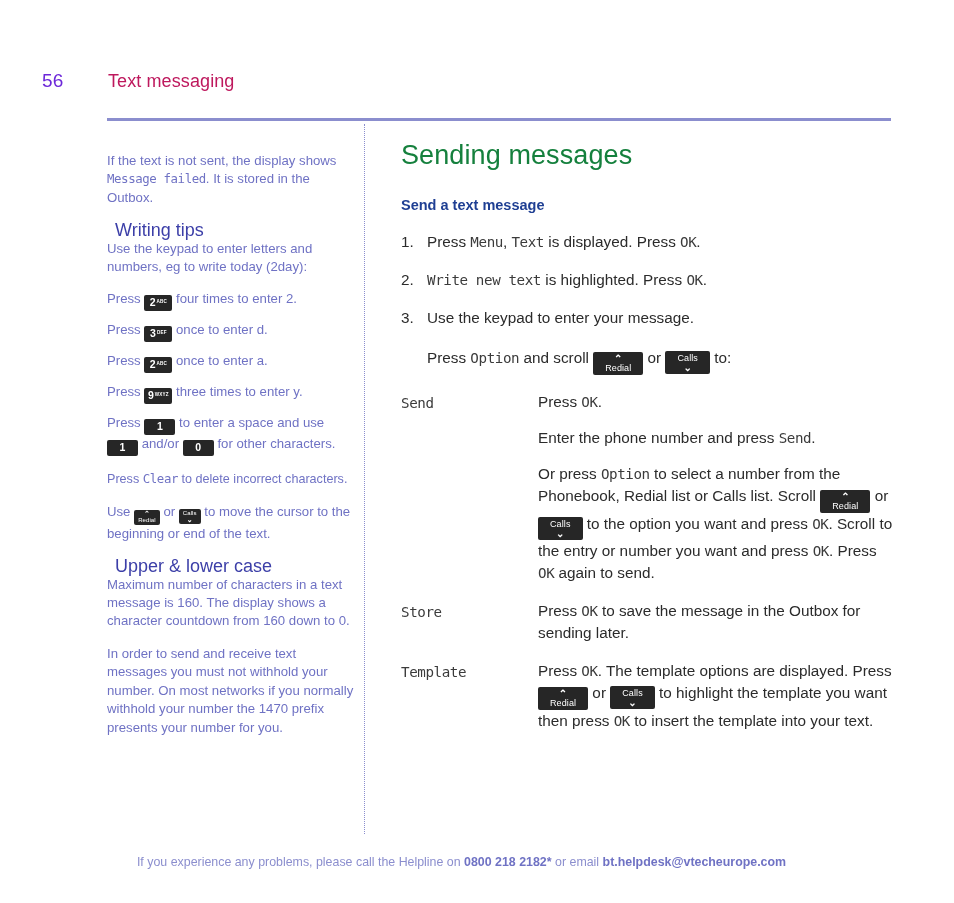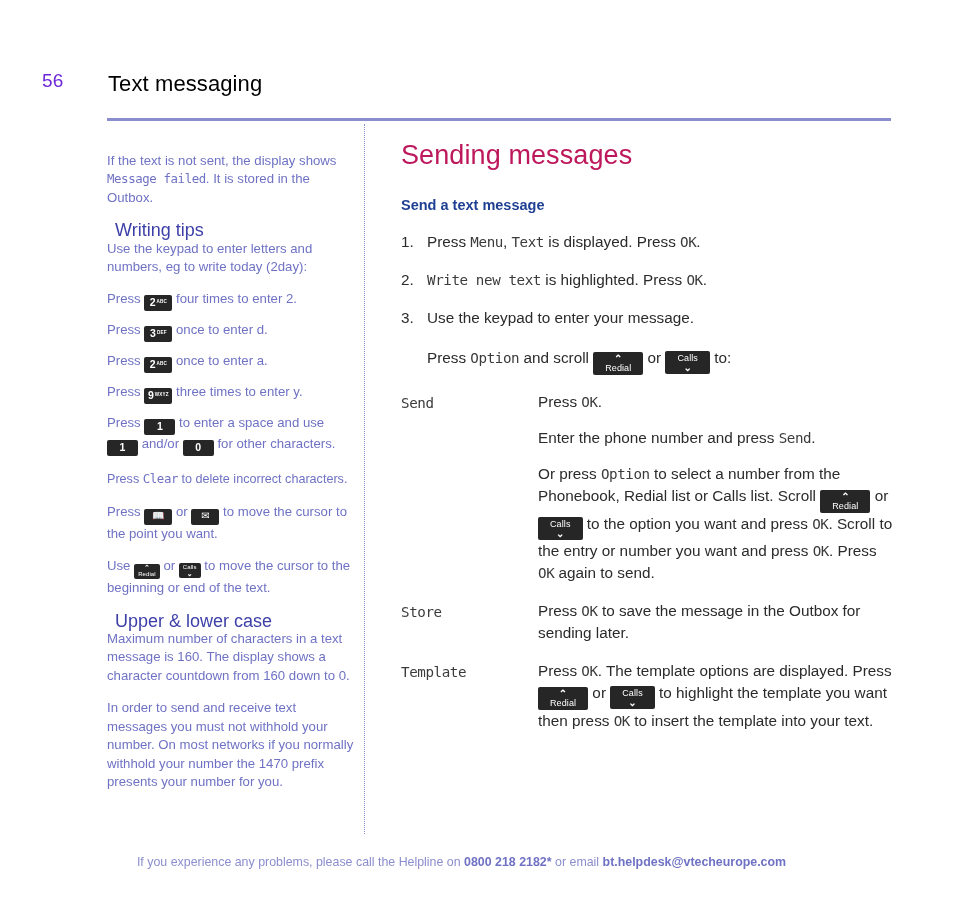--- a/index.html
+++ b/index.html
@@ -25,22 +25,22 @@
   .page-number {
     position: absolute;
     left: 42px; top: 0;
     font-size: 19px;
     color: #6d28d9;
     letter-spacing: .2px;
   }
   .chapter-title {
     position: absolute;
     left: 108px; top: 1px;
-    font-size: 22px;
-    color: #000000;
+    font-size: 18px;
+    color: #be185d;
     letter-spacing: .1px;
   }
   .header-rule {
     position: absolute;
     left: 107px; top: 118px;
     width: 784px;
     height: 3px;
     background: #8b8ece;
   }
 
@@ -76,21 +76,21 @@
 
   
   .right-col {
     position: absolute;
     left: 401px; top: 140px;
     width: 495px;
     color: #2b2b2b;
   }
   .main-title {
     font-size: 27px;
-    color: #be185d;
+    color: #15803d;
     margin: 0 0 26px 0;
     font-weight: normal;
     letter-spacing: .1px;
   }
   .sub-title {
     font-size: 14.5px;
     font-weight: bold;
     color: #1f3f93;
     margin: 0 0 18px 0;
   }
@@ -250,21 +250,20 @@
   <p class="tight"><span>Press </span><span class="key key-num"><span class="digit">3</span><span class="letters">DEF</span></span><span> once to enter d.</span></p>
 
   <p class="tight"><span>Press </span><span class="key key-num"><span class="digit">2</span><span class="letters">ABC</span></span><span> once to enter a.</span></p>
 
   <p class="tight"><span>Press </span><span class="key key-num"><span class="digit">9</span><span class="letters">WXYZ</span></span><span> three times to enter y.</span></p>
 
   <p><span>Press </span><span class="key key-plain">1</span><span> to enter a space and use </span><span class="key key-plain">1</span><span> and/or </span><span class="key key-plain">0</span><span> for other characters.</span></p>
 
   <p class="smaller"><span>Press </span><span class="lcd">Clear</span><span> to delete incorrect characters.</span></p>
 
-  <p><span>Press </span><span class="key key-glyph">📖</span><span> or </span><span class="key key-glyph">✉</span><span> to move the cursor to the point you want.</span></p>
 
   <p><span>Use </span><span class="key-soft sm"><span class="arrow">⌃</span><span class="lbl">Redial</span></span><span> or </span><span class="key-soft sm"><span class="lbl">Calls</span><span class="arrow">⌄</span></span><span> to move the cursor to the beginning or end of the text.</span></p>
 
   <h3>Upper &amp; lower case</h3>
 
   <p>Maximum number of characters in a text message is 160. The display shows a character countdown from 160 down to 0.</p>
   <p>In order to send and receive text messages you must not withhold your number. On most networks if you normally withhold your number the 1470 prefix presents your number for you.</p>
 </div>
 
 <div class="right-col">

